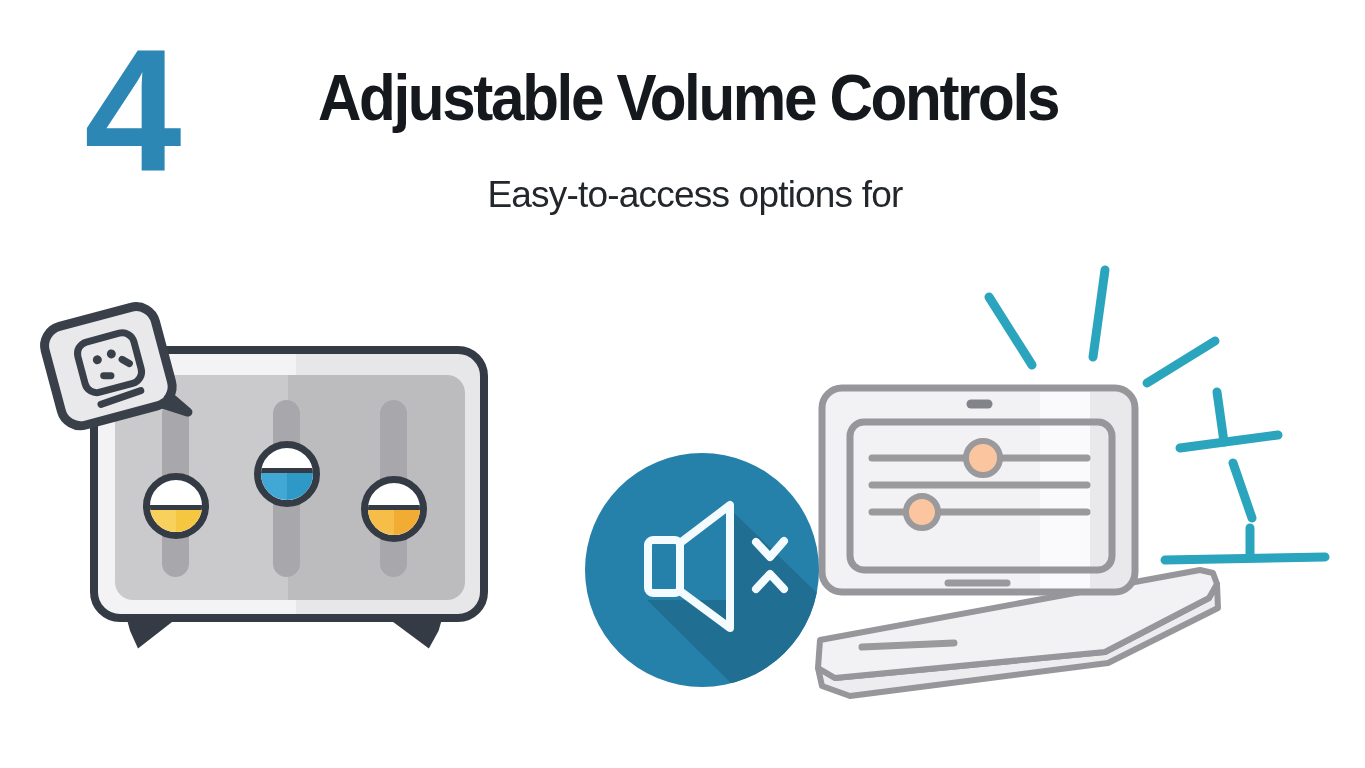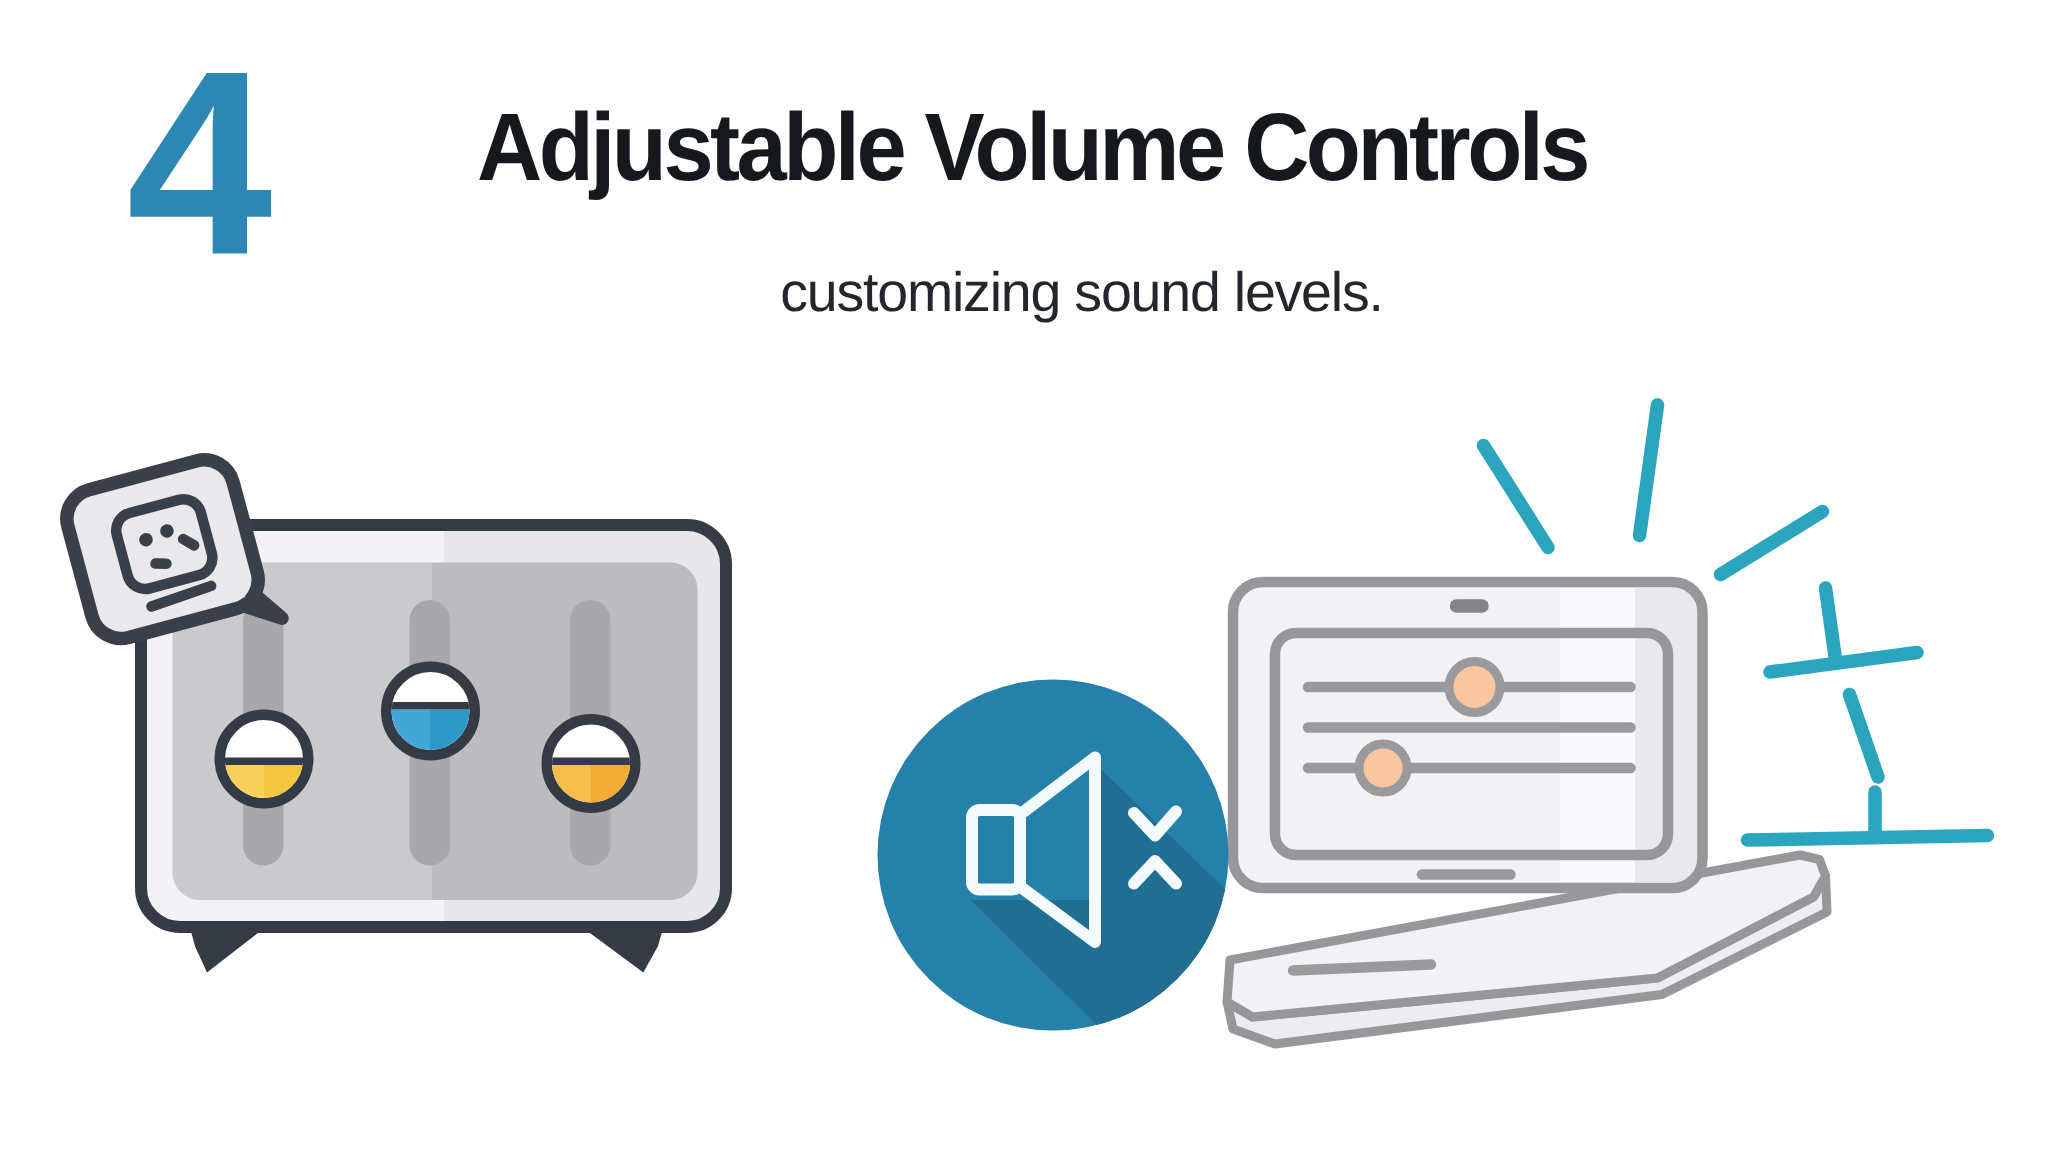--- a/index.html
+++ b/index.html
@@ -86,21 +86,21 @@
   .ray{stroke:var(--c-accent-teal);stroke-width:9;stroke-linecap:round;fill:none;}
 </style>
 </head>
 <body>
 
 <div class="stage">
 
   <div class="abs step-number">4</div>
   <div class="abs title">Adjustable Volume Controls</div>
   <div class="abs subtitle">
-    <div class="line2">customizing sound levels.</div>
+    <div class="line1">Easy-to-access options for</div>
   </div>
 
   <div class="abs mixer-wrap">
     <div class="abs mixer-body"></div>
     <div class="abs mixer-panel"></div>
     <div class="abs slider-track track-1"></div>
     <div class="abs slider-track track-2"></div>
     <div class="abs slider-track track-3"></div>
     <div class="abs knob knob-1">
         <div class="knob-fill"></div>

